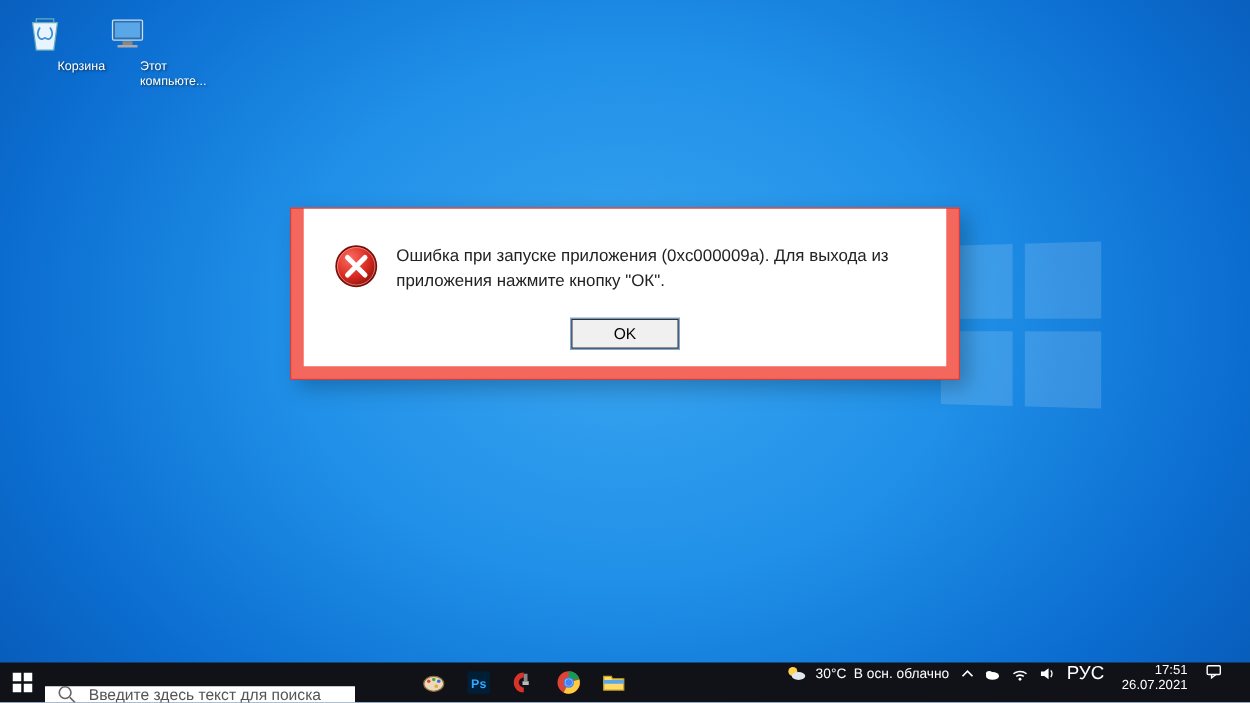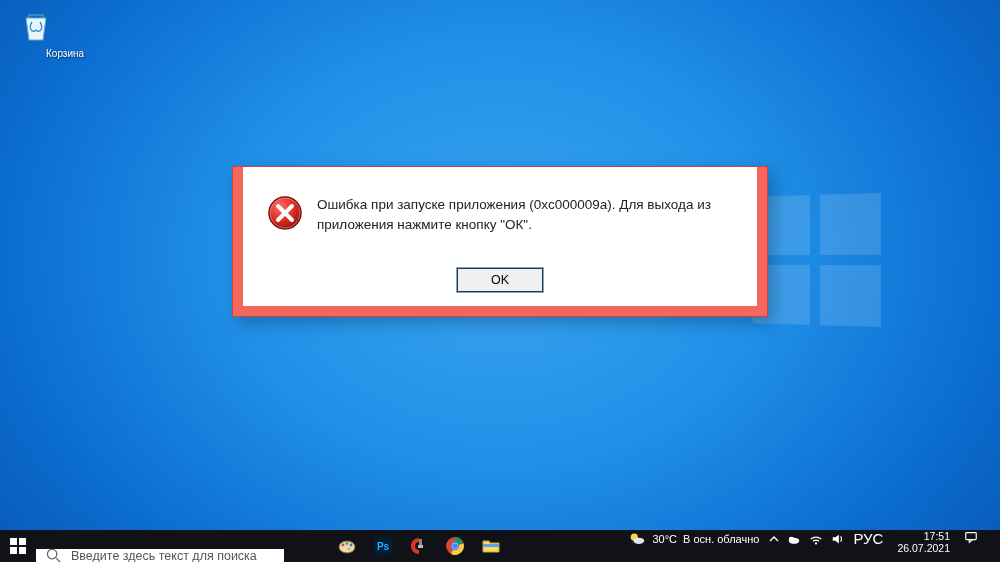--- a/index.html
+++ b/index.html
@@ -40,21 +40,21 @@
   }
   .dialog-close {
     position: absolute; right: 0; top: 0; width: 34px; height: 24px;
     background: #b44; display:flex; align-items:center; justify-content:center;
     cursor: pointer;
   }
   .dialog-close svg { stroke: #fff; }
   .dialog-body {
     background: #fff; margin: 0 10px 10px 10px; padding: 28px 24px 14px 24px;
   }
-  .dialog-content { display:flex; align-items:flex-start; gap: 14px; margin-bottom: 32px; }
+  .dialog-content { display:flex; align-items:flex-start; gap: 14px; margin-bottom: 19px; }
   .err-icon { width: 36px; height: 36px; flex-shrink:0; }
   .dialog-text { font-size: 13.5px; color:#222; line-height: 1.5; max-width: 400px; }
   .dialog-buttons { display:flex; justify-content:center; }
   .ok-btn {
     min-width: 86px; height: 24px; font-size: 12.5px;
     background: #f0f0f0; border: 1px solid #333; cursor: pointer;
     box-shadow: 0 0 0 1px #7aa9e0;
   }
 
   
@@ -95,20 +95,31 @@
   <div class="d-icon">
     <div class="glyph">
       <svg width="36" height="36" viewBox="0 0 36 36">
         <path d="M8 10 L28 10 L25 32 L11 32 Z" fill="#e8f4ff" stroke="#6ab" stroke-width="1"></path>
         <path d="M11 10 L11 7 L25 7 L25 10" fill="none" stroke="#6ab" stroke-width="1"></path>
         <path d="M14 14 C 10 20, 14 26, 18 22" fill="none" stroke="#3a8fd0" stroke-width="1.4"></path>
         <path d="M22 14 C 26 20, 22 26, 18 22" fill="none" stroke="#3a8fd0" stroke-width="1.4"></path>
       </svg>
     </div>
     <div class="label">Корзина</div>
+  </div>
+  <div class="d-icon">
+    <div class="glyph">
+      <svg width="36" height="36" viewBox="0 0 36 36">
+        <rect x="6" y="8" width="24" height="16" rx="1" fill="#2b6fb5" stroke="#cde" stroke-width="1"></rect>
+        <rect x="8" y="10" width="20" height="12" fill="#5aa7e8"></rect>
+        <rect x="14" y="25" width="8" height="3" fill="#888"></rect>
+        <rect x="10" y="28" width="16" height="2" fill="#aaa"></rect>
+      </svg>
+    </div>
+    <div class="label">Этот компьюте...</div>
   </div>
 </div>
 
 <div class="dialog">
   <div class="dialog-body">
     <div class="dialog-content">
       <div class="err-icon">
         <svg width="36" height="36" viewBox="0 0 36 36">
           <defs>
             <radialGradient id="rg" cx="35%" cy="30%" r="70%">

